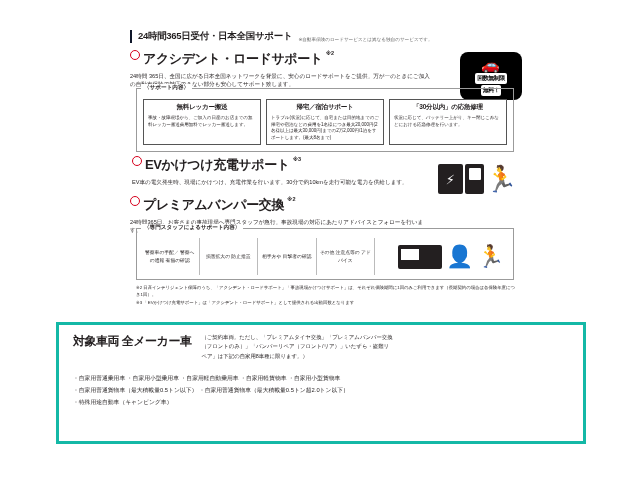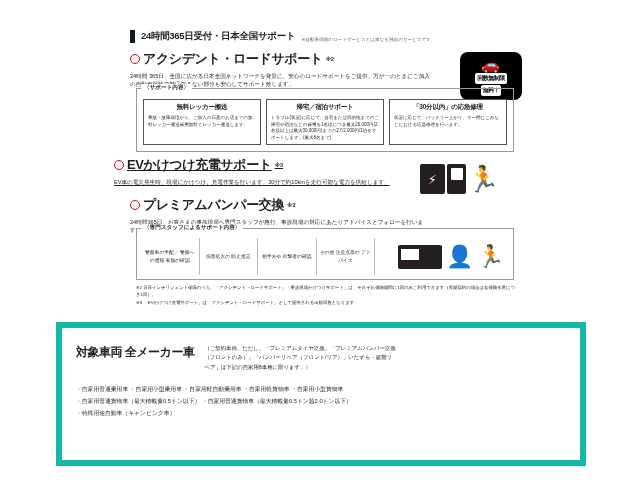--- a/index.html
+++ b/index.html
@@ -6,29 +6,29 @@
   body{
     width:640px;height:480px;background:#ffffff;
     font-family:"Liberation Sans","DejaVu Sans",sans-serif;
     color:#231f20;overflow:hidden;
   }
   .page{position:relative;width:640px;height:480px;box-sizing:border-box;}
 
   
   .top-header{
     position:absolute;left:130px;top:30px;width:392px;
-    border-left:5px solid #0f172a;
+    border-left:2px solid #0f172a;
     padding-left:6px;
     display:flex;align-items:flex-end;gap:6px;
   }
   .top-header .ttl{font-size:9.5px;font-weight:bold;letter-spacing:-0.3px;}
   .top-header .sub{font-size:4.6px;color:#666;line-height:1.1;padding-bottom:1px;}
 
   
-  .sec-head{display:flex;align-items:center;gap:3px;}
+  .sec-head{display:flex;gap:3px;}
   .sec-head .circ{
     width:10px;height:10px;border:1.6px solid #d6001c;border-radius:50%;
     box-sizing:border-box;flex:none;
   }
   .sec-head .tx{font-size:13px;font-weight:bold;letter-spacing:-0.4px;}
   .sec-head .sup{font-size:5.5px;vertical-align:super;font-weight:bold;}
 
   .body-tx{font-size:5.6px;line-height:1.5;color:#231f20;}
 
   
@@ -67,21 +67,21 @@
   .card{
     flex:1;border:1px solid #555;box-sizing:border-box;padding:3px 4px;
     display:flex;flex-direction:column;
   }
   .card .ch{
     font-size:6.6px;font-weight:bold;text-align:center;margin-bottom:3px;letter-spacing:-0.3px;
   }
   .card .cb{font-size:4.5px;line-height:1.45;}
 
   
-  .sec2{position:absolute;left:114px;top:156px;width:392px;text-decoration:underline;}
+  .sec2{position:absolute;left:132px;top:156px;width:392px;}
   .sec2 .desc{margin-top:4px;width:300px;}
   .ev-icons{
     position:absolute;right:6px;top:6px;width:80px;height:34px;
     display:flex;align-items:center;gap:2px;
   }
   .ev-box{
     width:26px;height:30px;background:#231f20;border-radius:2px;
     display:flex;align-items:center;justify-content:center;color:#fff;font-size:13px;
   }
   .ev-charger{
@@ -126,22 +126,22 @@
   .person-dark{color:#231f20;font-size:22px;line-height:1;}
   .person-red{color:#d6001c;font-size:22px;line-height:1;}
 
   
   .notes{
     position:absolute;left:136px;top:284px;width:380px;font-size:4.4px;line-height:1.65;
   }
 
   
   .bottom{
-    position:absolute;left:56px;top:322px;width:530px;height:144px;
-    border:6px solid #14b8a6;box-sizing:border-box;padding:16px 14px;
+    position:absolute;left:56px;top:322px;width:530px;height:122px;
+    border:3px solid #14b8a6;box-sizing:border-box;padding:8px 14px;
   }
   .bottom-top{display:flex;align-items:flex-start;gap:10px;}
   .bottom-ttl{font-size:12px;font-weight:bold;letter-spacing:-0.5px;white-space:nowrap;}
   .bottom-note{font-size:5.4px;line-height:1.75;}
   .veh-list{margin-top:12px;font-size:5.8px;line-height:2.0;}
 </style>
 </head>
 <body>
 
 <div class="page">

